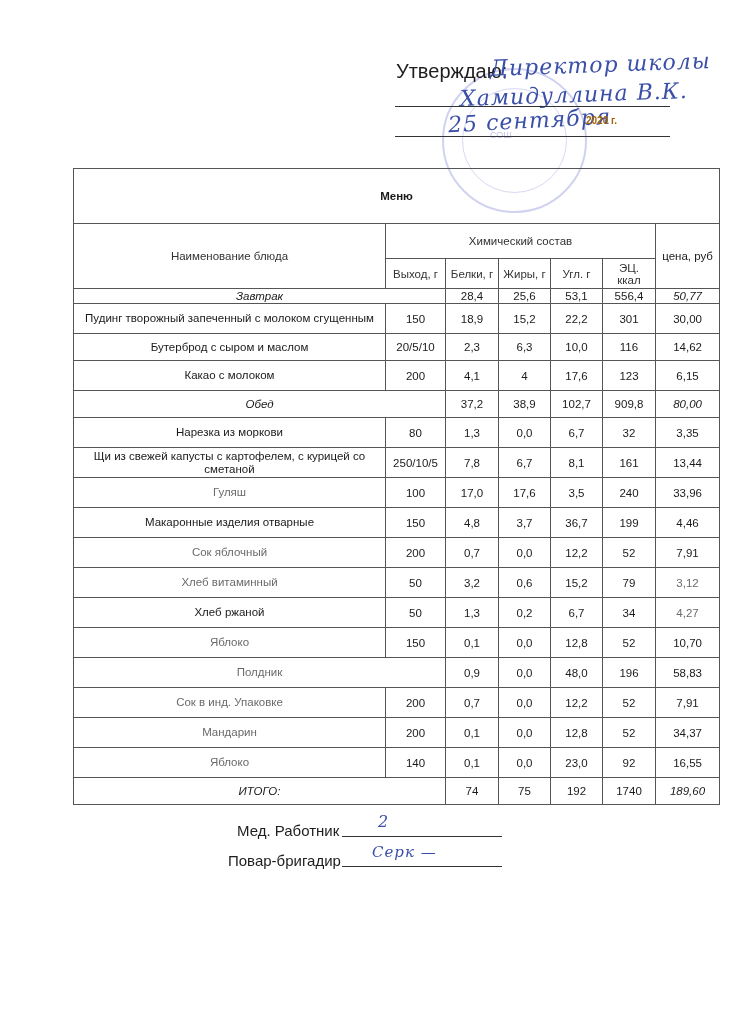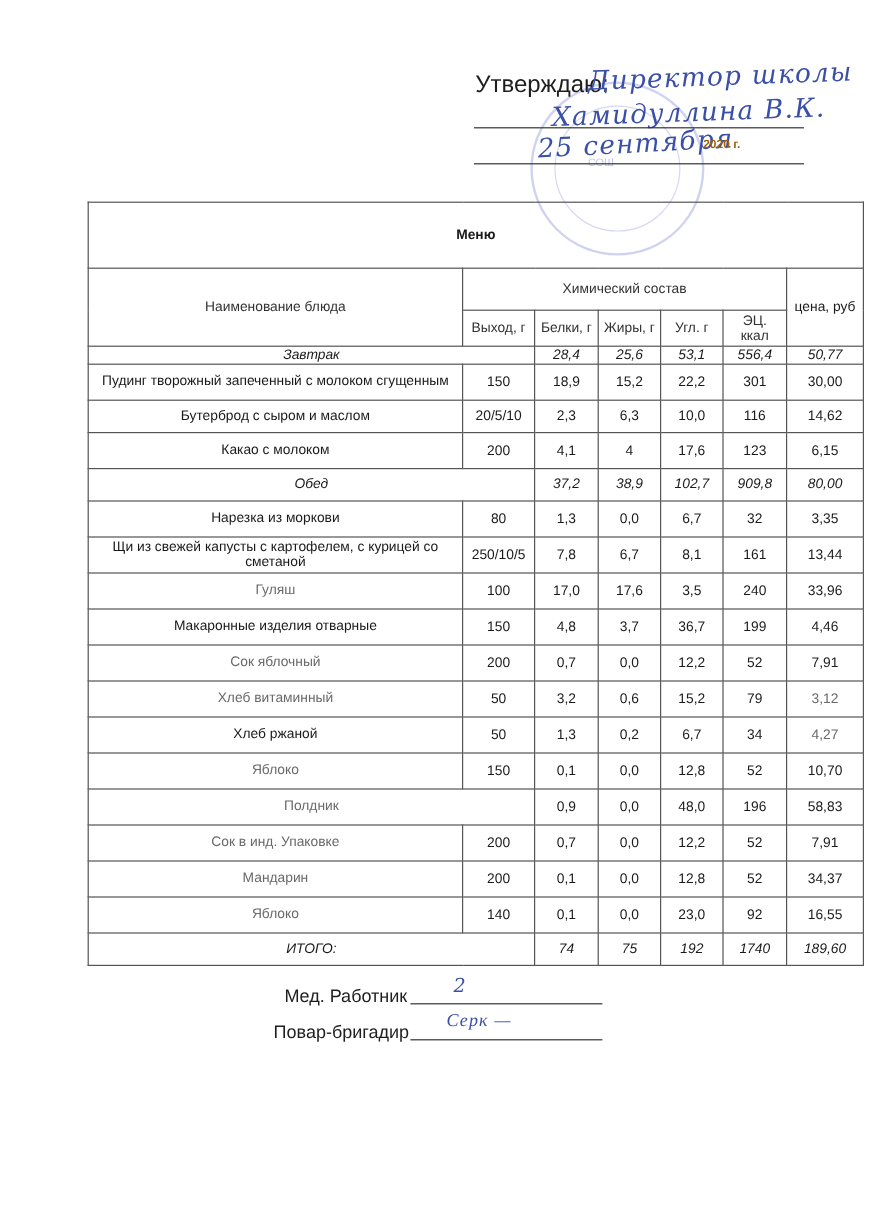--- a/index.html
+++ b/index.html
@@ -19,21 +19,21 @@
            border:1px solid rgba(120,130,210,0.3); box-sizing:border-box; }
   .stamp-text { left:490px; top:130px; font-size:9px; color:rgba(110,120,200,0.45); }
 
   table.menu { position:absolute; left:26px; top:168px; width:646px; border-collapse:collapse; table-layout:fixed;margin-left:47px; }
   table.menu td { border:1px solid #555; padding:0 4px; font-size:11.5px; text-align:center; vertical-align:middle; box-sizing:border-box; }
   td.title { height:55px; font-size:15px; font-weight:bold; }
   td.hdr { font-size:8.5px; color:#333; }
   td.price-hdr { font-size:12px; }
   td.name { text-align:left; line-height:13px; }
   td.section { font-style:italic; font-size:13px; }
-  td.italic-num { font-style:italic; font-size:13px; }
+  td.italic-num { font-size:13px; }
   td.italic-small { font-style:italic; font-size:11px; }
   td.light { color:#6a6a6a; }
   td.bold-name { font-weight:500; }
   tr.r30 td { height:30px; }
   tr.r23 td { height:15px; }
   tr.r27 td { height:27px; }
   td.total-label { text-align:left; font-style:italic; font-size:13px; }
 
   .sign-row { font-size:15px; color:#1e1e1e; }
   .sign-line { border-bottom:1px solid #333; height:14px; }
@@ -243,13 +243,13 @@
   </tr>
 </tbody>
   </table>
 
 <div class="abs sign-row" style="left:237px; top:822px;">Мед. Работник</div>
 <div class="abs sign-line" style="left:342px; top:822px; width:160px;"></div>
 <div class="abs hand" style="left:378px; top:812px; font-size:16px;">2</div>
 
 <div class="abs sign-row" style="left:228px; top:852px;">Повар-бригадир</div>
 <div class="abs sign-line" style="left:342px; top:852px; width:160px;"></div>
-<div class="abs hand" style="left:372px; top:843px; font-size:15px;font-family:Liberation Serif, serif;">Серк —</div>
+<div class="abs hand" style="left:372px; top:843px; font-size:15px;">Серк —</div>
 
 </body></html>

